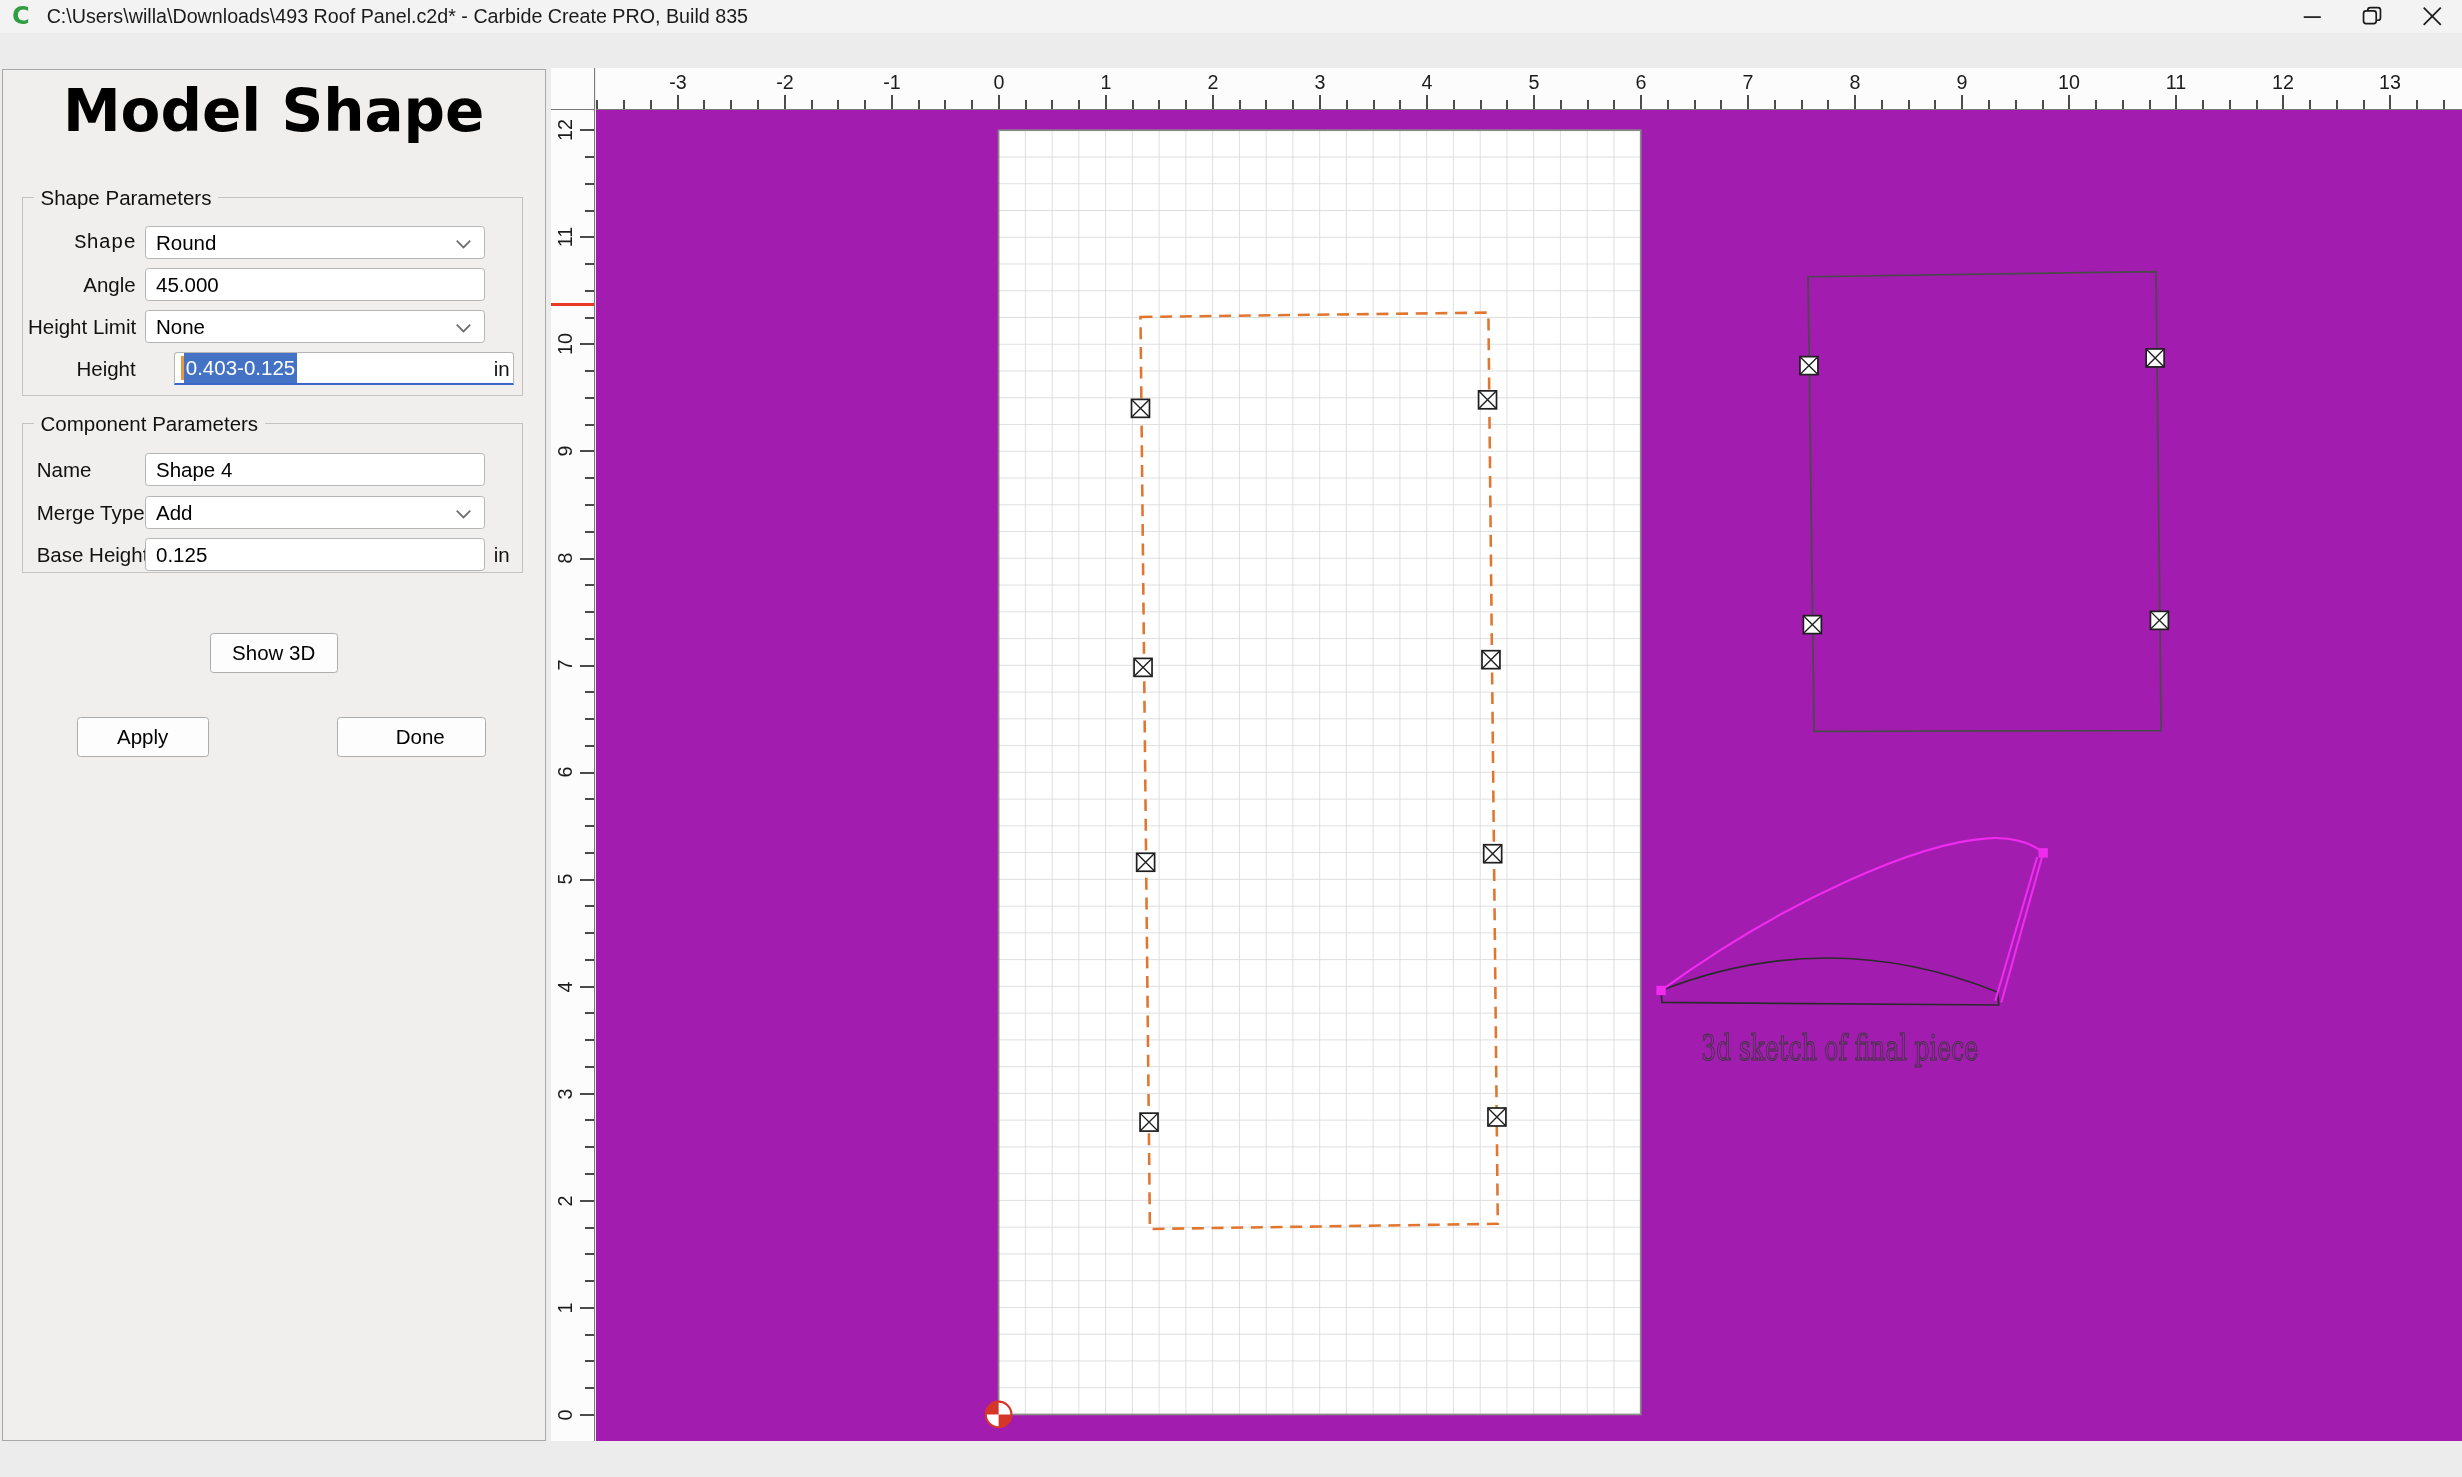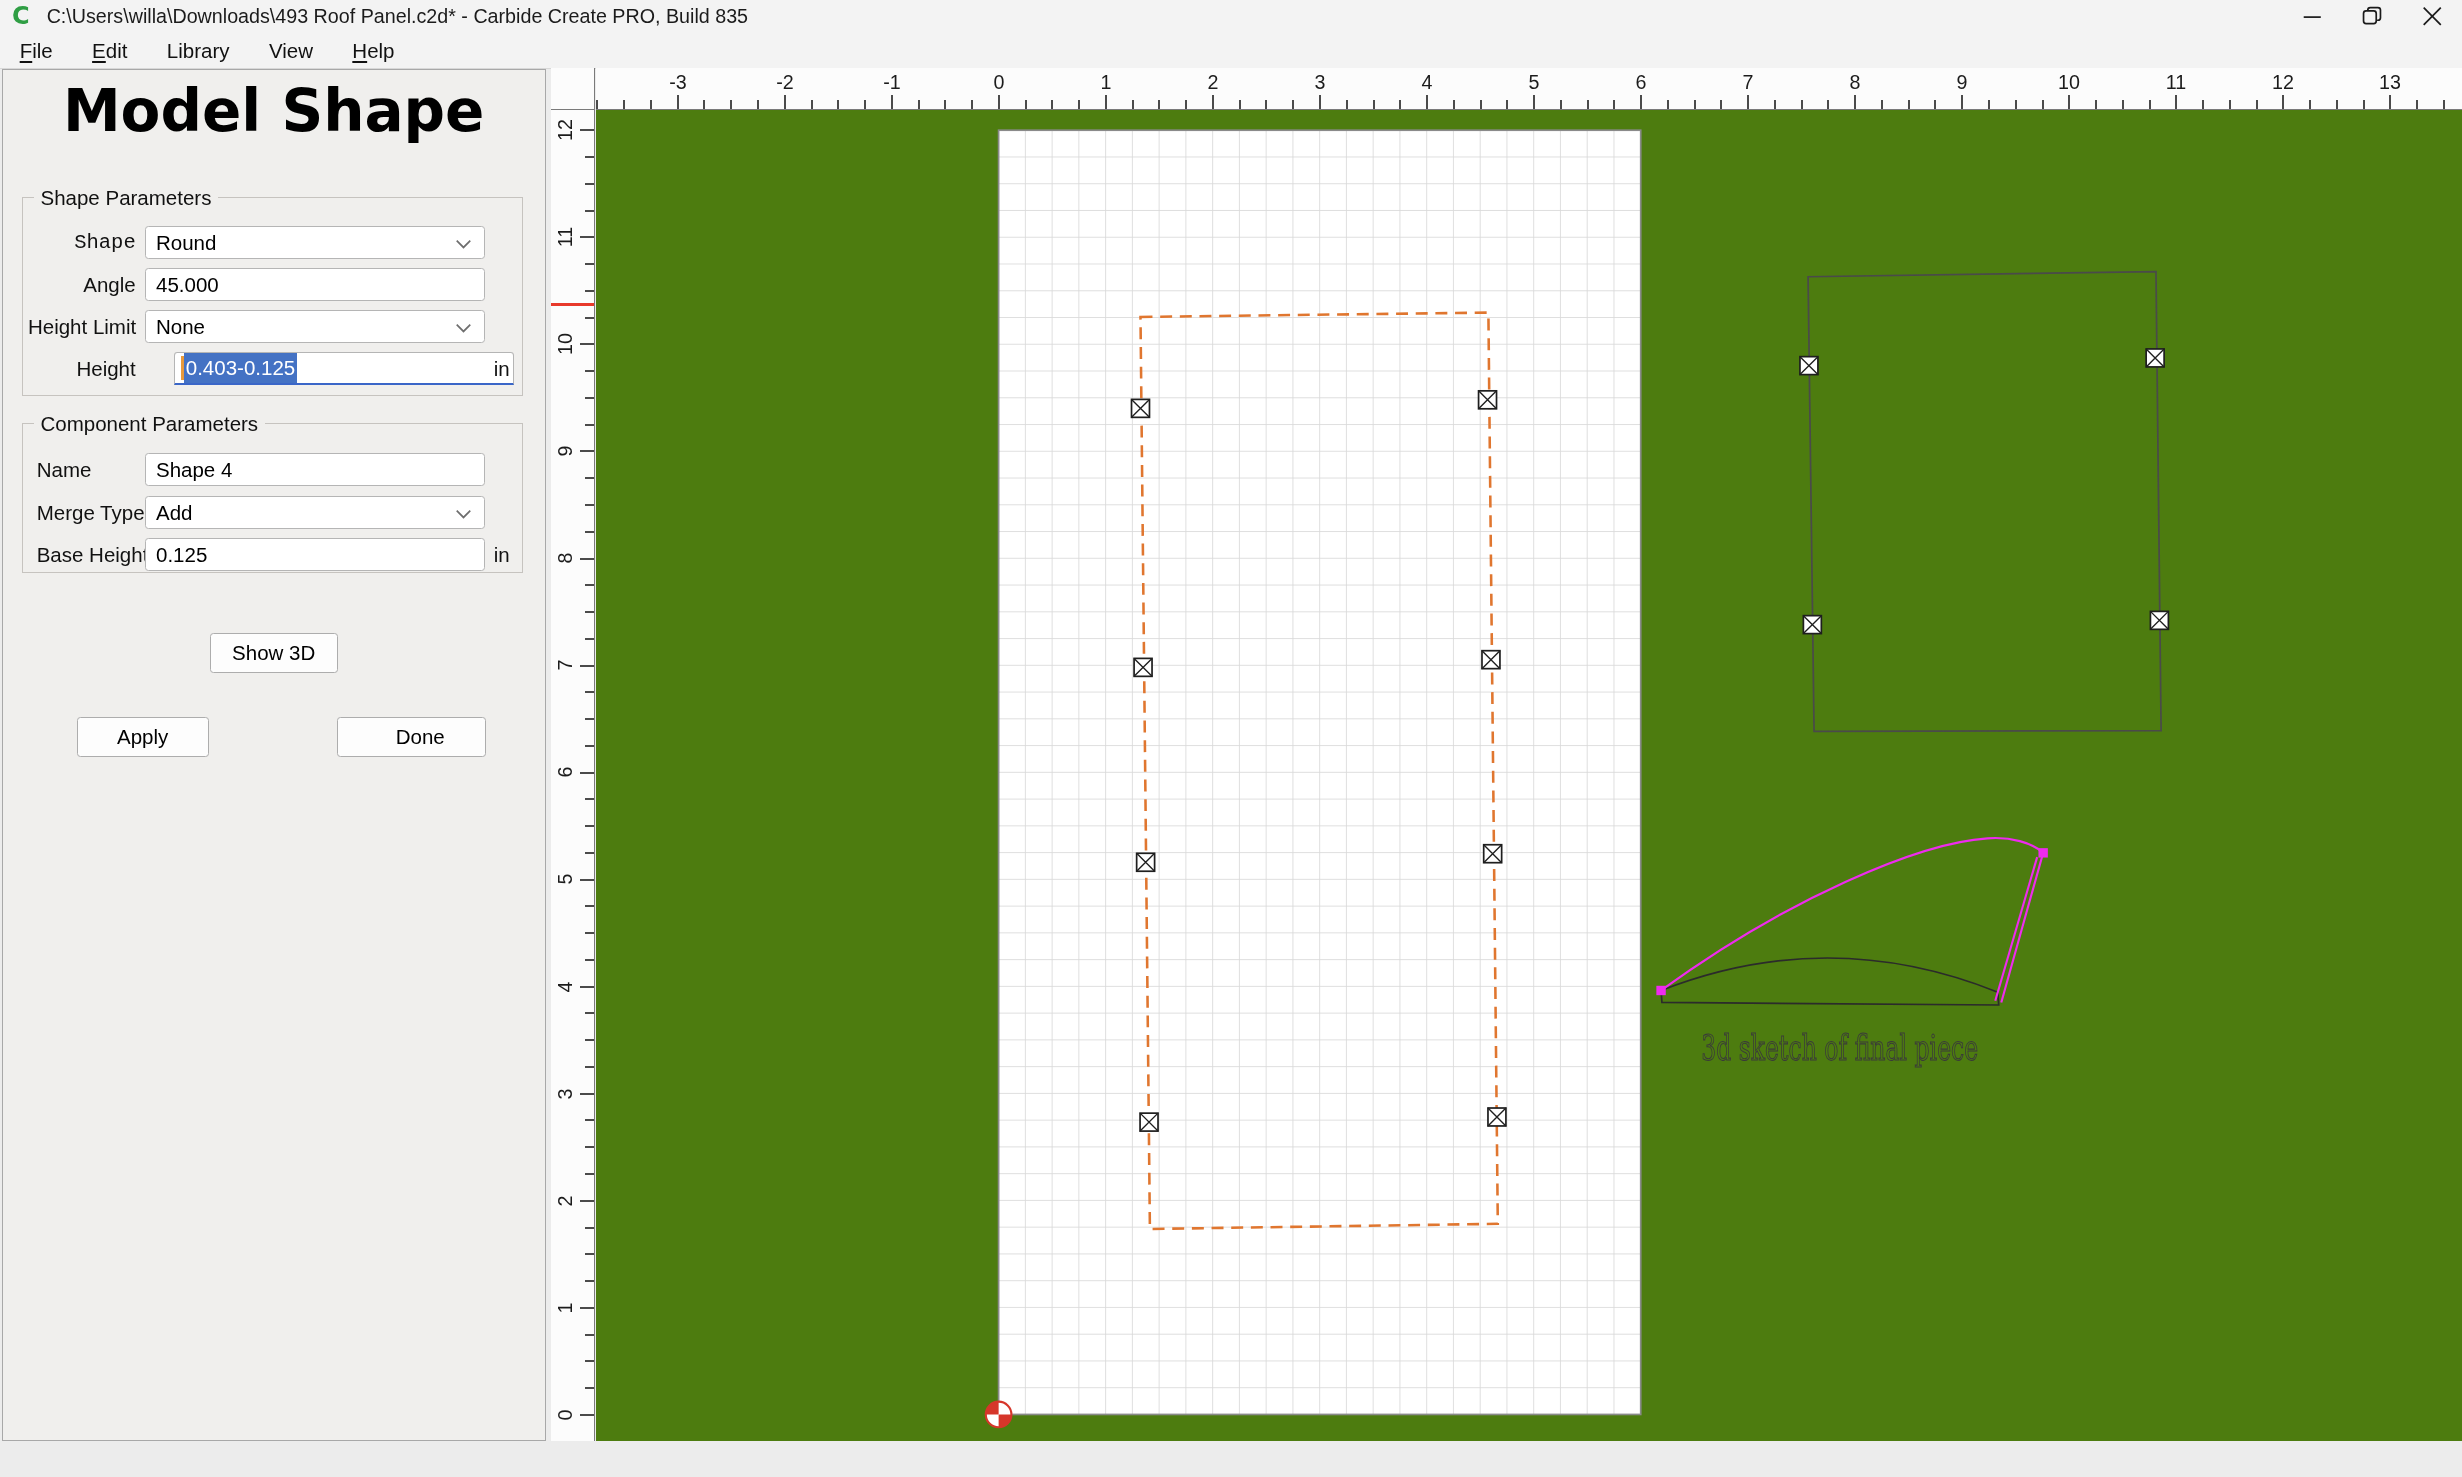--- a/index.html
+++ b/index.html
@@ -49,21 +49,21 @@
   .ruler-top{position:absolute;left:596px;top:68px;width:1866px;height:42px;background:#fcfcfc;
              border-bottom:1.7px solid #7a7a7a;box-sizing:border-box;overflow:hidden;}
   .ruler-left{position:absolute;left:551px;top:110px;width:44px;height:1331px;background:#fcfcfc;
               border-right:1.7px solid #7a7a7a;box-sizing:border-box;overflow:hidden;}
   .htick{position:absolute;bottom:0;width:1.7px;background:#4b4b4b;}
   .vtick{position:absolute;right:0;height:1.7px;background:#4b4b4b;}
   .hlabel{position:absolute;top:3.4px;transform:translateX(-50%);font-size:19.7px;color:#1c1c1c;}
   .vlabel{position:absolute;left:13.7px;transform:translate(-50%,-50%) rotate(-90deg);
           font-size:19.7px;color:#1c1c1c;}
   .ruler-red{position:absolute;left:0;width:100%;height:3.4px;}
-  .canvas{position:absolute;left:596px;top:110px;width:1866px;height:1331px;background:#4d7c0f;}
+  .canvas{position:absolute;left:596px;top:110px;width:1866px;height:1331px;background:#a21caf;}
 </style>
 </head>
 <body>
 
 <div class="window">
 
   <div class="titlebar">
     <span class="app-icon">C</span>
     <span class="title-text">C:\Users\willa\Downloads\493 Roof Panel.c2d* - Carbide Create PRO, Build 835</span>
     <div class="win-controls">
@@ -80,27 +80,20 @@
       </div>
       <div class="win-btn">
         <svg width="20.5" height="20.5" viewBox="0 0 24 24">
           <line x1="2" y1="2" x2="22" y2="22" stroke="#1a1a1a" stroke-width="2"></line>
           <line x1="22" y1="2" x2="2" y2="22" stroke="#1a1a1a" stroke-width="2"></line>
         </svg>
       </div>
     </div>
   </div>
 
-  <div class="menubar" id="menubar">
-      <div class="menu-item"><u>F</u>ile</div>
-      <div class="menu-item"><u>E</u>dit</div>
-      <div class="menu-item">Library</div>
-      <div class="menu-item">View</div>
-      <div class="menu-item"><u>H</u>elp</div>
-    </div>
 
   <div class="panel">
     <div class="panel-title">Model Shape</div>
 
     <span class="group-label" style="top:116px;left:31px;">Shape Parameters</span>
     <div class="group" style="top:127px;height:199px;"></div>
 
     <span class="row-label lbl-right" style="top:156px;font-family:Liberation Mono, monospace;">Shape</span>
     <div class="field combo" style="top:156px;">
       <span>Round</span>

